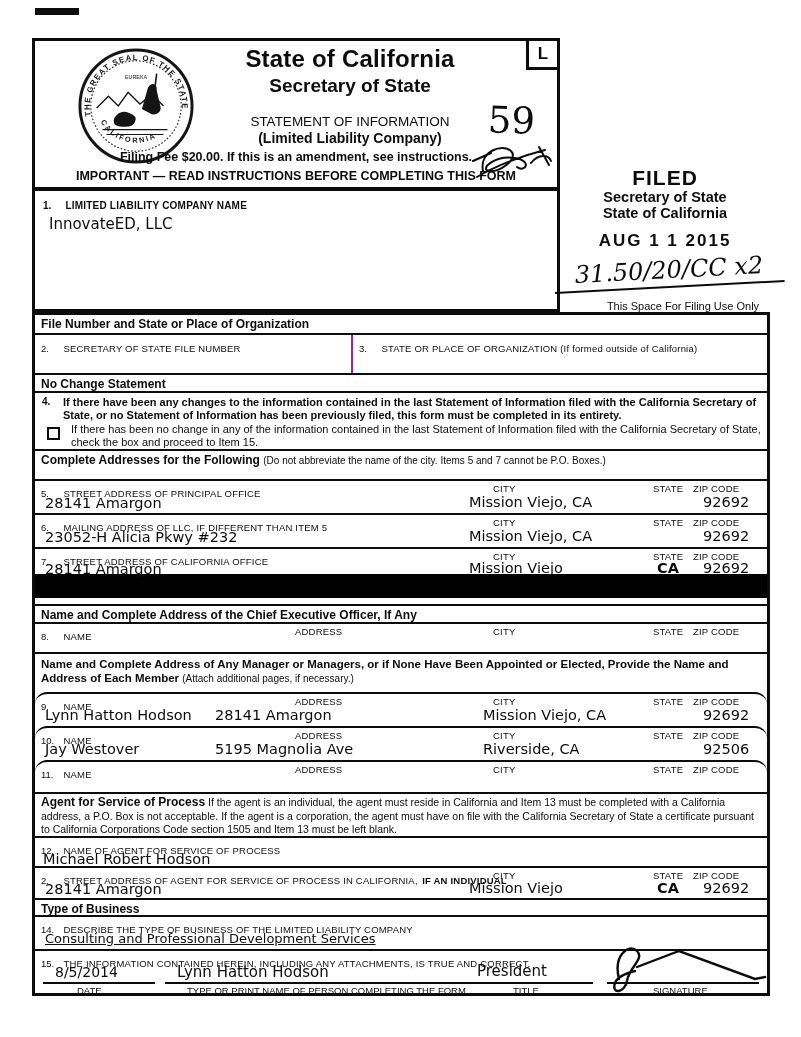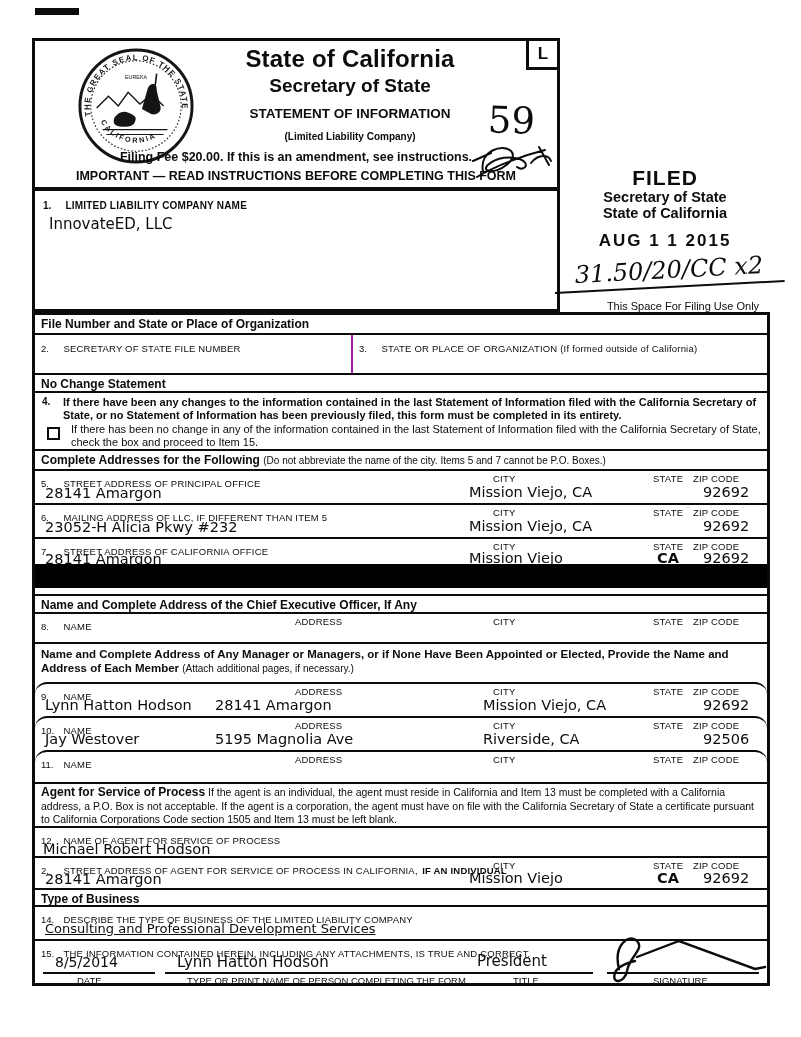--- a/index.html
+++ b/index.html
@@ -14,22 +14,22 @@
   
   .top-dash { position:absolute; left:35px; top:8px; width:44px; height:7px; background:#0c0c0c; }
 
   
   .header-box { position:absolute; left:32px; top:38px; width:528px; height:152px; border:3px solid #0c0c0c; }
   .seal-wrap { position:absolute; left:42px; top:6px; width:118px; height:118px; }
   .seal-wrap svg text { font-family:"Liberation Sans", sans-serif; fill:#151515; }
   .hdr-center { position:absolute; left:150px; top:4px; width:330px; text-align:center; }
   .hdr-state { font-size:24px; font-weight:bold; letter-spacing:0.2px; }
   .hdr-dept  { font-size:19px; font-weight:bold; margin-top:2px; }
-  .hdr-soi   { font-size:13.5px; font-weight:bold; margin-top:9px; }
-  .hdr-llc   { font-size:10px; font-weight:bold; margin-top:10px; }
+  .hdr-soi   { font-size:13.5px; font-weight:normal; margin-top:17px; }
+  .hdr-llc   { font-size:14px; font-weight:bold; margin-top:1px; }
   .corner-box { position:absolute; top:0; right:0; width:31px; height:29px; border-left:3px solid #0c0c0c; border-bottom:3px solid #0c0c0c;
                 display:flex; align-items:center; justify-content:center; font-size:17px; font-weight:bold; }
   .hw-59 { position:absolute; right:22px; top:58px; font-size:37px; transform:rotate(2deg); font-weight:normal; }
   .fee-line { position:absolute; left:0; bottom:23px; width:100%; text-align:center; font-size:12.5px; font-weight:bold; }
   .important-line { position:absolute; left:0; bottom:4px; width:100%; text-align:center; font-size:12.5px; font-weight:bold; }
   .scribble { position:absolute; right:2px; bottom:-2px; }
 
   
   .item1-box { position:absolute; left:32px; top:188px; width:528px; height:124px; border:3px solid #0c0c0c; }
   .lbl-num { display:inline-block; min-width:18px; font-size:9.5px; }
@@ -197,21 +197,21 @@
 
     <div class="sec-title" style="height:18px;">No Change Statement</div>
 
     <div class="trow item4">
       <span class="item4-num">4.</span>
       <div class="item4-bold">If there have been any changes to the information contained in the last Statement of Information filed with the California Secretary of State, or no Statement of Information has been previously filed, this form must be completed in its entirety.</div>
       <div class="checkbox"></div>
       <div class="item4-reg">If there has been no change in any of the information contained in the last Statement of Information filed with the California Secretary of State, check the box and proceed to Item 15.</div>
     </div>
 
-    <div class="sec-title" style="height:20px;">
+    <div class="sec-title" style="height:30px;">
       <span>Complete Addresses for the Following</span>
       <span class="sec-note">(Do not abbreviate the name of the city.  Items 5 and 7 cannot be P.O. Boxes.)</span>
     </div>
 
     <div class="trow addr-row">
       <span class="abs" style="left:6px; top:2px;">
         <span class="lbl-num">5.</span>
         <span class="lbl">STREET ADDRESS OF PRINCIPAL OFFICE</span>
       </span>
       <span class="abs lbl c-city">CITY</span>

